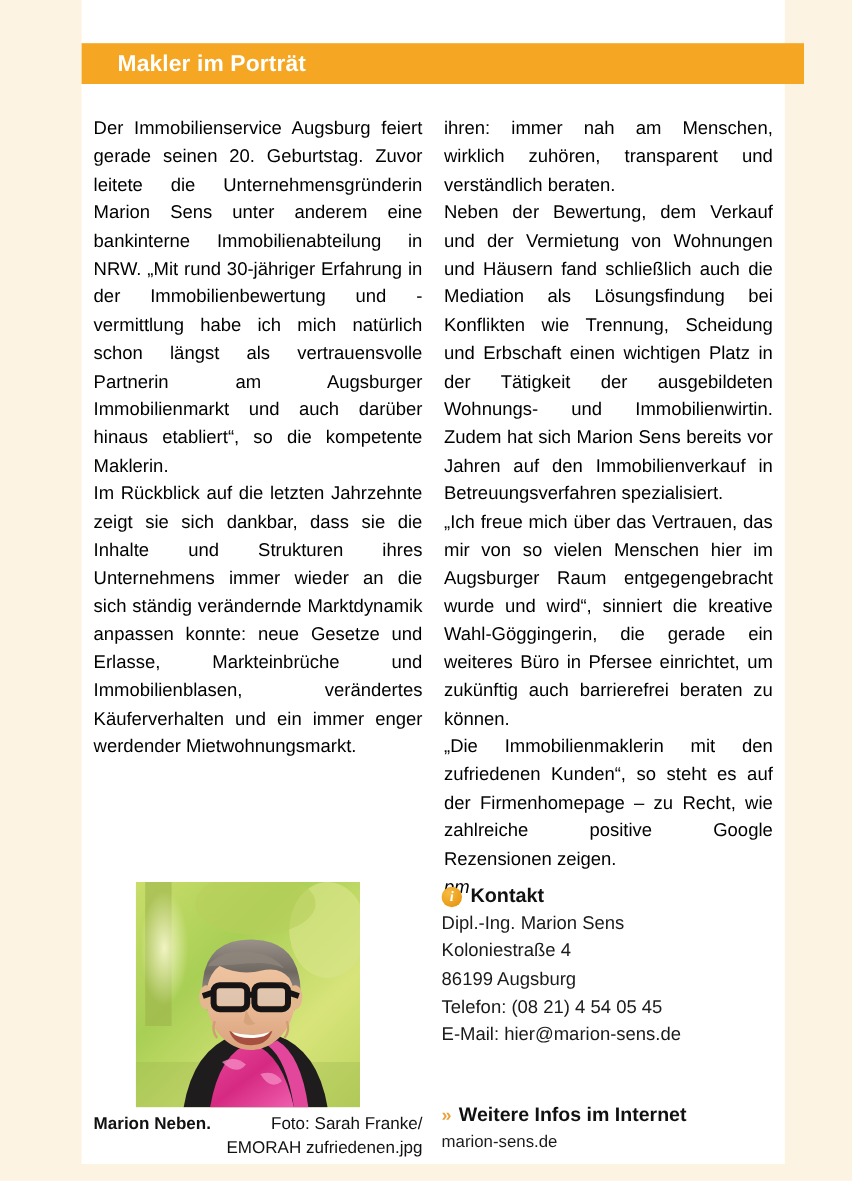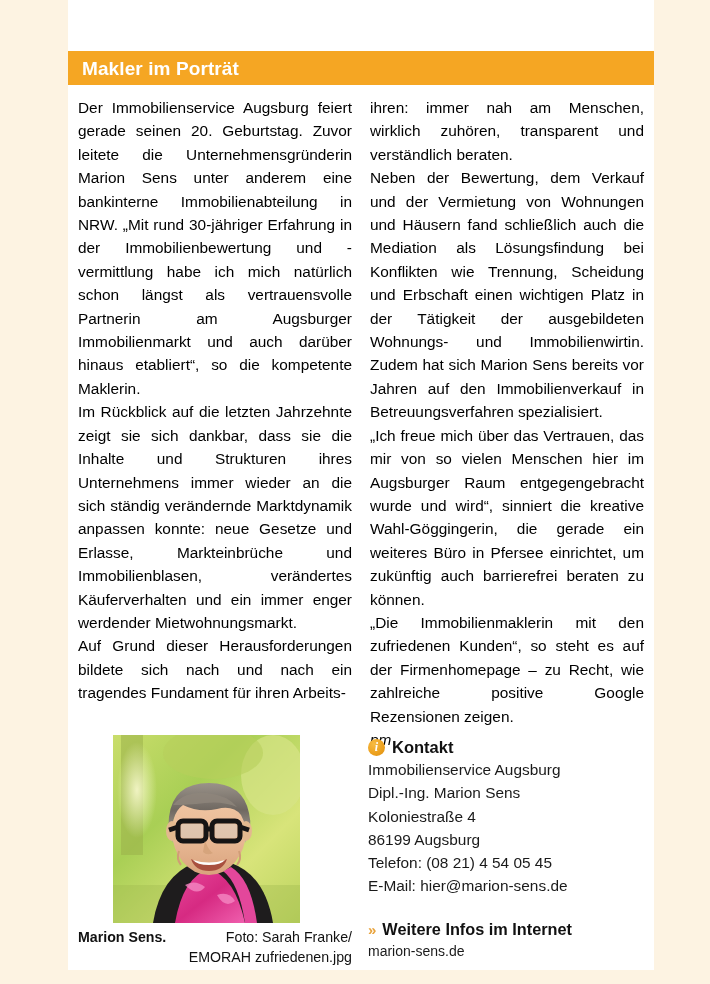--- a/index.html
+++ b/index.html
@@ -13,24 +13,24 @@
 
   .content-area{
     position:absolute;
     left:68px;top:0px;
     width:586px;height:970px;
     background:#ffffff;
   }
 
   .banner{
     position:absolute;
-    left:68px;top:51px;
+    left:68px;top:36px;
     width:586px;height:34px;
     background:#f5a623;
-    display:flex;align-items:center;
+    display:flex;align-items:center;padding-left:16px;
   }
   .banner-title{
     color:#ffffff;
     font-size:19px;
     font-weight:bold;
     letter-spacing:.1px;
     margin-left:14px;
     line-height:1;
   }
 
@@ -130,21 +130,20 @@
 
   <div class="banner">
     <span class="banner-title">Makler im Porträt</span>
   </div>
 
   <div class="columns">
 
     <div class="col">
       <p class="body-text para">Der Immobilienservice Augsburg feiert gerade seinen 20. Geburtstag. Zuvor leitete die Unternehmensgründerin Marion Sens unter anderem eine bankinterne Immobilienabteilung in NRW. „Mit rund 30-jähriger Erfahrung in der Immobilienbewertung und -vermittlung habe ich mich natürlich schon längst als vertrauensvolle Partnerin am Augsburger Immobilienmarkt und auch darüber hinaus etabliert“, so die kompetente Maklerin.</p>
       <p class="body-text para">Im Rückblick auf die letzten Jahrzehnte zeigt sie sich dankbar, dass sie die Inhalte und Strukturen ihres Unternehmens immer wieder an die sich ständig verändernde Marktdynamik anpassen konnte: neue Gesetze und Erlasse, Markteinbrüche und Immobilienblasen, verändertes Käuferverhalten und ein immer enger werdender Mietwohnungsmarkt.</p>
-      <p class="body-text para">Auf Grund dieser Herausforderungen bildete sich nach und nach ein tragendes Fundament für ihren Arbeits-</p>
     </div>
 
     <div class="col">
       <p class="body-text para">ihren: immer nah am Menschen, wirklich zuhören, transparent und verständlich beraten.</p>
       <p class="body-text para">Neben der Bewertung, dem Verkauf und der Vermietung von Wohnungen und Häusern fand schließlich auch die Mediation als Lösungsfindung bei Konflikten wie Trennung, Scheidung und Erbschaft einen wichtigen Platz in der Tätigkeit der ausgebildeten Wohnungs- und Immobilienwirtin. Zudem hat sich Marion Sens bereits vor Jahren auf den Immobilienverkauf in Betreuungsverfahren spezialisiert.</p>
       <p class="body-text para">„Ich freue mich über das Vertrauen, das mir von so vielen Menschen hier im Augsburger Raum entgegengebracht wurde und wird“, sinniert die kreative Wahl-Göggingerin, die gerade ein weiteres Büro in Pfersee einrichtet, um zukünftig auch barrierefrei beraten zu können.</p>
       <p class="body-text para"><span>„Die Immobilienmaklerin mit den zufriedenen Kunden“, so steht es auf der Firmenhomepage – zu Recht, wie zahlreiche positive Google Rezensionen zeigen.</span><span class="endmark">pm</span></p>
     </div>
 
   </div>
@@ -211,33 +210,32 @@
       <path d="M92 106 q4 10 8 12 q-6 3 -10 -1 Z" fill="#d6a47c"></path>
       <path d="M78 124 q18 10 36 0 q-4 12 -18 12 q-14 0 -18 -12 Z" fill="#a8503f"></path>
       <path d="M80 125 q16 5 32 0 q-4 5 -16 5 q-12 0 -16 -5 Z" fill="#fdfdfb"></path>
       <path d="M66 116 q-3 8 2 14" stroke="#d09d76" stroke-width="2" fill="none"></path>
       <path d="M126 116 q3 8 -2 14" stroke="#d09d76" stroke-width="2" fill="none"></path>
     </svg>
   </div>
 
   <div class="caption">
     <div class="caption-row">
-      <span class="caption-name">Marion Sens.</span>
+      <span class="caption-name">Marion Neben.</span>
       <span class="caption-credit">Foto: Sarah Franke/</span>
     </div>
     <span class="caption-credit2">EMORAH zufriedenen.jpg</span>
   </div>
 
   <div class="contact">
     <div class="contact-head">
       <span class="info-icon">i</span>
       <span class="contact-title">Kontakt</span>
     </div>
     <div class="contact-lines">
-      <div>Immobilienservice Augsburg</div>
       <div>Dipl.-Ing. Marion Sens</div>
       <div>Koloniestraße 4</div>
       <div>86199 Augsburg</div>
       <div>Telefon: (08 21) 4 54 05 45</div>
       <div>E-Mail: hier@marion-sens.de</div>
     </div>
   </div>
 
   <div class="web">
     <div class="web-head">

